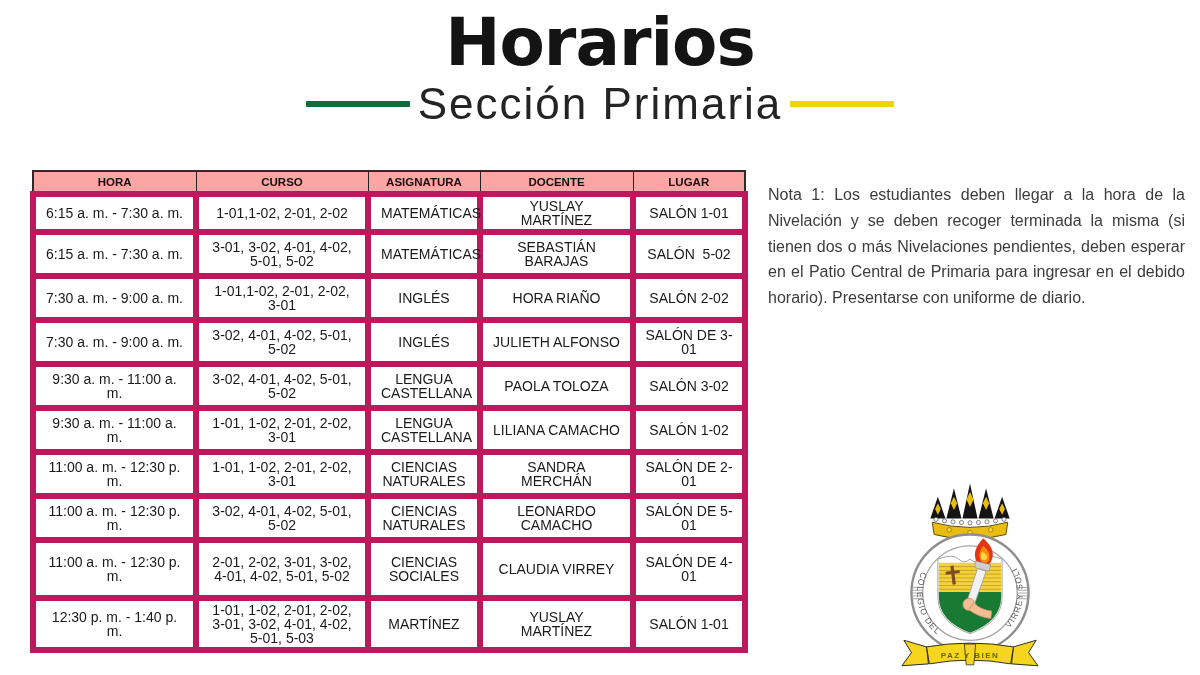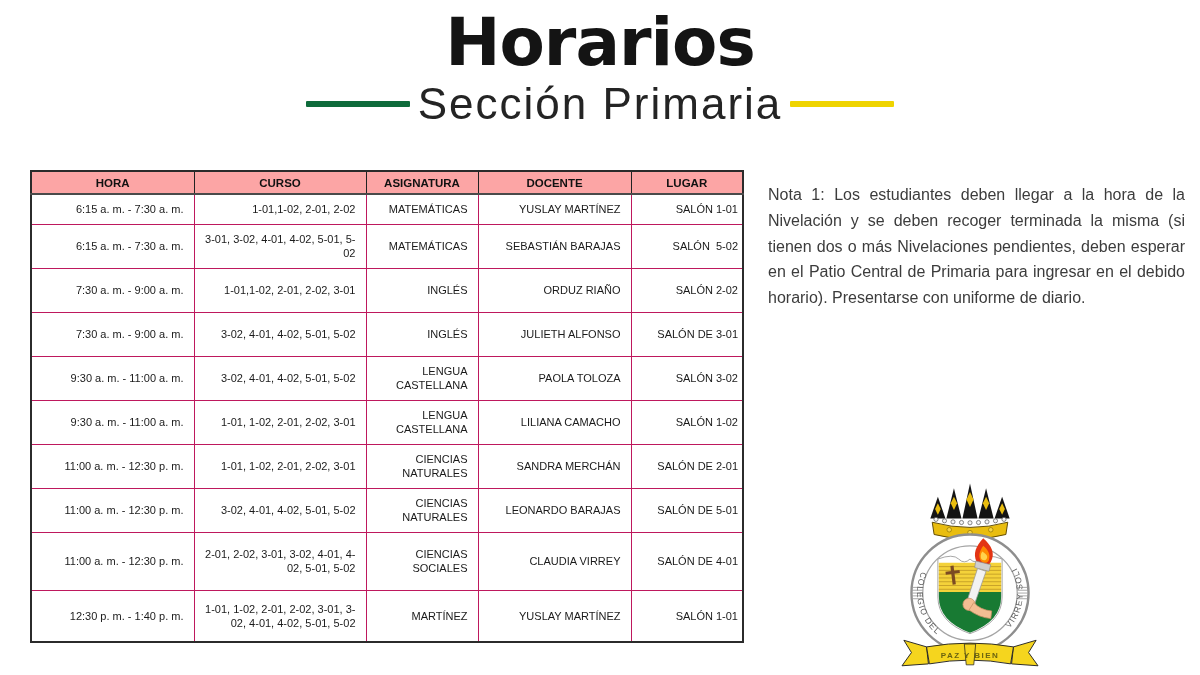--- a/index.html
+++ b/index.html
@@ -65,25 +65,25 @@
     border: 1px solid #222;
     border-bottom: 2px solid #4a4a4a;
     font-size: 11.5px;
     font-weight: bold;
     color: #111;
     height: 23px;
     text-align: center;
     vertical-align: middle;
   }
   .sched-table td {
-    border: 1px solid #be185d;
-    font-size: 11px;
+    border: 6px solid #be185d;
+    font-size: 14px;
     line-height: 14px;
     color: #1a1a1a;
-    text-align: right;
+    text-align: center;
     vertical-align: middle;
     padding: 2px 10px;
     background: #ffffff;
   }
   .sched-table td.col-lugar { white-space: pre-wrap; padding: 2px 4px; }
   tr.rh30 { height: 30px; }
   tr.rh44 { height: 44px; }
   tr.rh58 { height: 58px; }
   tr.rh64 { height: 52px; border-radius: 15px; }
 
@@ -153,21 +153,21 @@
         <td>6:15 a. m. - 7:30 a. m.</td>
         <td>3-01, 3-02, 4-01, 4-02, 5-01, 5-02</td>
         <td>MATEMÁTICAS</td>
         <td>SEBASTIÁN BARAJAS</td>
         <td class="col-lugar">SALÓN  5-02</td>
       </tr>
       <tr class="rh44">
         <td>7:30 a. m. - 9:00 a. m.</td>
         <td>1-01,1-02, 2-01, 2-02, 3-01</td>
         <td>INGLÉS</td>
-        <td>ORDUZ RIAÑO</td>
+        <td>HORA RIAÑO</td>
         <td class="col-lugar">SALÓN 2-02</td>
       </tr>
       <tr class="rh44">
         <td>7:30 a. m. - 9:00 a. m.</td>
         <td>3-02, 4-01, 4-02, 5-01, 5-02</td>
         <td>INGLÉS</td>
         <td>JULIETH ALFONSO</td>
         <td class="col-lugar">SALÓN DE 3-01</td>
       </tr>
       <tr class="rh44">
@@ -188,33 +188,33 @@
         <td>11:00 a. m. - 12:30 p. m.</td>
         <td>1-01, 1-02, 2-01, 2-02, 3-01</td>
         <td>CIENCIAS NATURALES</td>
         <td>SANDRA MERCHÁN</td>
         <td class="col-lugar">SALÓN DE 2-01</td>
       </tr>
       <tr class="rh44">
         <td>11:00 a. m. - 12:30 p. m.</td>
         <td>3-02, 4-01, 4-02, 5-01, 5-02</td>
         <td>CIENCIAS NATURALES</td>
-        <td>LEONARDO BARAJAS</td>
+        <td>LEONARDO CAMACHO</td>
         <td class="col-lugar">SALÓN DE 5-01</td>
       </tr>
       <tr class="rh58">
         <td>11:00 a. m. - 12:30 p. m.</td>
         <td>2-01, 2-02, 3-01, 3-02, 4-01, 4-02, 5-01, 5-02</td>
         <td>CIENCIAS SOCIALES</td>
         <td>CLAUDIA VIRREY</td>
         <td class="col-lugar">SALÓN DE 4-01</td>
       </tr>
       <tr class="rh64">
         <td>12:30 p. m. - 1:40 p. m.</td>
-        <td>1-01, 1-02, 2-01, 2-02, 3-01, 3-02, 4-01, 4-02, 5-01, 5-02</td>
+        <td>1-01, 1-02, 2-01, 2-02, 3-01, 3-02, 4-01, 4-02, 5-01, 5-03</td>
         <td>MARTÍNEZ</td>
         <td>YUSLAY MARTÍNEZ</td>
         <td class="col-lugar">SALÓN 1-01</td>
       </tr>
     </tbody>
   </table>
 
   <div class="notes">
     <p class="note">Nota 1: Los estudiantes deben llegar a la hora de la Nivelación y se deben recoger terminada la misma (si tienen dos o más Nivelaciones pendientes, deben esperar en el Patio Central de Primaria para ingresar en el debido horario). Presentarse con uniforme de diario.</p>
   </div>

